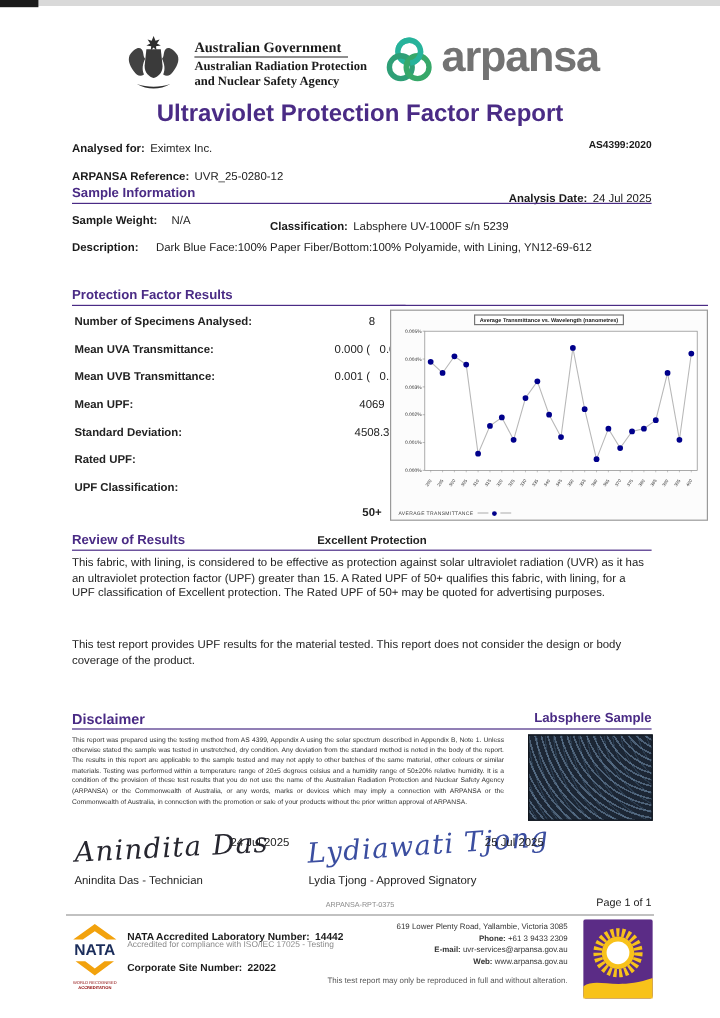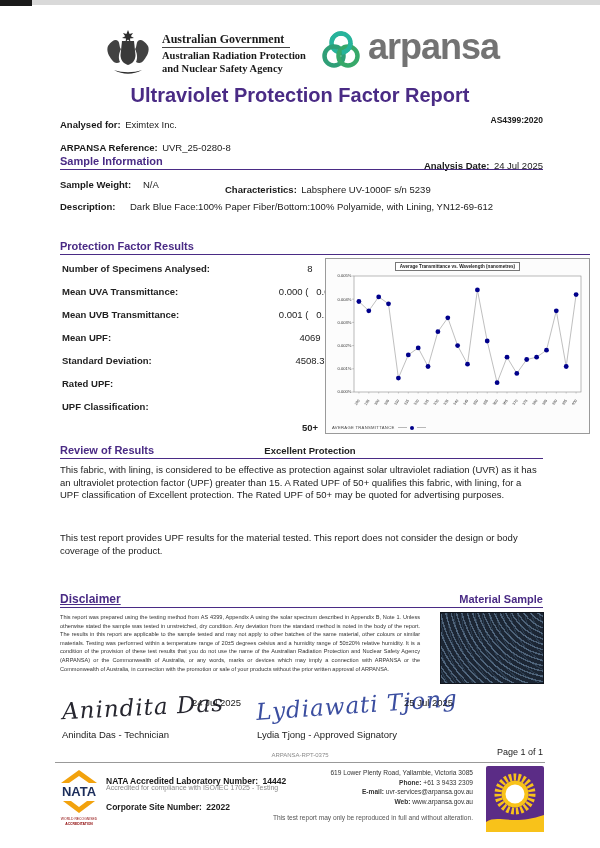--- a/index.html
+++ b/index.html
@@ -76,34 +76,34 @@
   <div class="abs b purple" style="left:0;top:84px;width:600px;text-align:center;font-size:20px;">Ultraviolet Protection Factor Report</div>
 
   <div class="abs" style="left:60px;top:114px;">
     <span class="lbl">Analysed for:</span>
     <span class="val">Eximtex Inc.</span>
   </div>
   <div class="abs b" style="right:57px;top:115px;font-size:8.5px;color:#1a1a1a;">AS4399:2020</div>
 
   <div class="abs" style="left:60px;top:137px;">
     <span class="lbl">ARPANSA Reference:</span>
-    <span class="val">UVR_25-0280-8</span>
+    <span class="val">UVR_25-0280-12</span>
   </div>
   <div class="abs" style="right:57px;top:155px;">
     <span class="lbl">Analysis Date:</span>
     <span class="val">24 Jul 2025</span>
   </div>
 
   <div class="abs hd" style="left:60px;top:155px;">Sample Information</div>
   <div class="rule" style="left:60px;top:169px;width:483px;"></div>
 
   <div class="abs lbl" style="left:60px;top:179px;">Sample Weight:</div>
   <div class="abs val" style="left:143px;top:179px;">N/A</div>
   <div class="abs" style="left:225px;top:179px;">
-    <span class="lbl">Characteristics:</span>
+    <span class="lbl">Classification:</span>
     <span class="val">Labsphere UV-1000F s/n 5239</span>
   </div>
   <div class="abs lbl" style="left:60px;top:201px;">Description:</div>
   <div class="abs val" style="left:130px;top:201px;width:420px;">Dark Blue Face:100% Paper Fiber/Bottom:100% Polyamide, with Lining, YN12-69-612</div>
 
   <div class="abs hd" style="left:60px;top:240px;">Protection Factor Results</div>
   <div class="rule" style="left:60px;top:254px;width:278px;"></div>
 
   <div class="rrow" style="top:263px;">
     <span class="rl">Number of Specimens Analysed:</span>
@@ -231,22 +231,22 @@
       <span class="leg-dot"></span>
       <span class="leg-line"></span>
     </div>
   </div>
 
   <div class="abs hd" style="left:60px;top:444px;">Review of Results</div>
   <div class="rule" style="left:60px;top:458px;width:483px;"></div>
   <div class="abs para" style="left:60px;top:464px;width:482px;">This fabric, with lining, is considered to be effective as protection against solar ultraviolet radiation (UVR) as it has an ultraviolet protection factor (UPF) greater than 15. A Rated UPF of 50+ qualifies this fabric, with lining, for a UPF classification of Excellent protection. The Rated UPF of 50+ may be quoted for advertising purposes.</div>
   <div class="abs para" style="left:60px;top:532px;width:482px;">This test report provides UPF results for the material tested. This report does not consider the design or body coverage of the product.</div>
 
-  <div class="abs hd" style="left:60px;top:592px;font-size:12px;text-decoration:underline;">Disclaimer</div>
-  <div class="abs hd" style="right:57px;top:593px;font-size:11px;">Material Sample</div>
+  <div class="abs hd" style="left:60px;top:592px;font-size:12px;">Disclaimer</div>
+  <div class="abs hd" style="right:57px;top:593px;font-size:11px;">Labsphere Sample</div>
   <div class="rule" style="left:60px;top:607px;width:483px;"></div>
   <div class="abs tiny-disc" style="left:60px;top:613px;width:360px;">This report was prepared using the testing method from AS 4399, Appendix A using the solar spectrum described in Appendix B, Note 1. Unless otherwise stated the sample was tested in unstretched, dry condition. Any deviation from the standard method is noted in the body of the report. The results in this report are applicable to the sample tested and may not apply to other batches of the same material, other colours or similar materials. Testing was performed within a temperature range of 20±5 degrees celsius and a humidity range of 50±20% relative humidity. It is a condition of the provision of these test results that you do not use the name of the Australian Radiation Protection and Nuclear Safety Agency (ARPANSA) or the Commonwealth of Australia, or any words, marks or devices which may imply a connection with ARPANSA or the Commonwealth of Australia, in connection with the promotion or sale of your products without the prior written approval of ARPANSA.</div>
   <div class="swatch"></div>
 
   <div class="abs sig" style="left:62px;top:694px;color:#26262f;transform:rotate(-3deg);">Anindita Das</div>
   <div class="abs val" style="left:192px;top:697px;">24 Jul 2025</div>
   <div class="abs sig" style="left:256px;top:692px;color:#3B4EA0;transform:rotate(-4deg);">Lydiawati Tjong</div>
   <div class="abs val" style="left:404px;top:697px;">25 Jul 2025</div>
   <div class="abs val" style="left:62px;top:729px;">Anindita Das - Technician</div>
   <div class="abs val" style="left:257px;top:729px;">Lydia Tjong - Approved Signatory</div>

